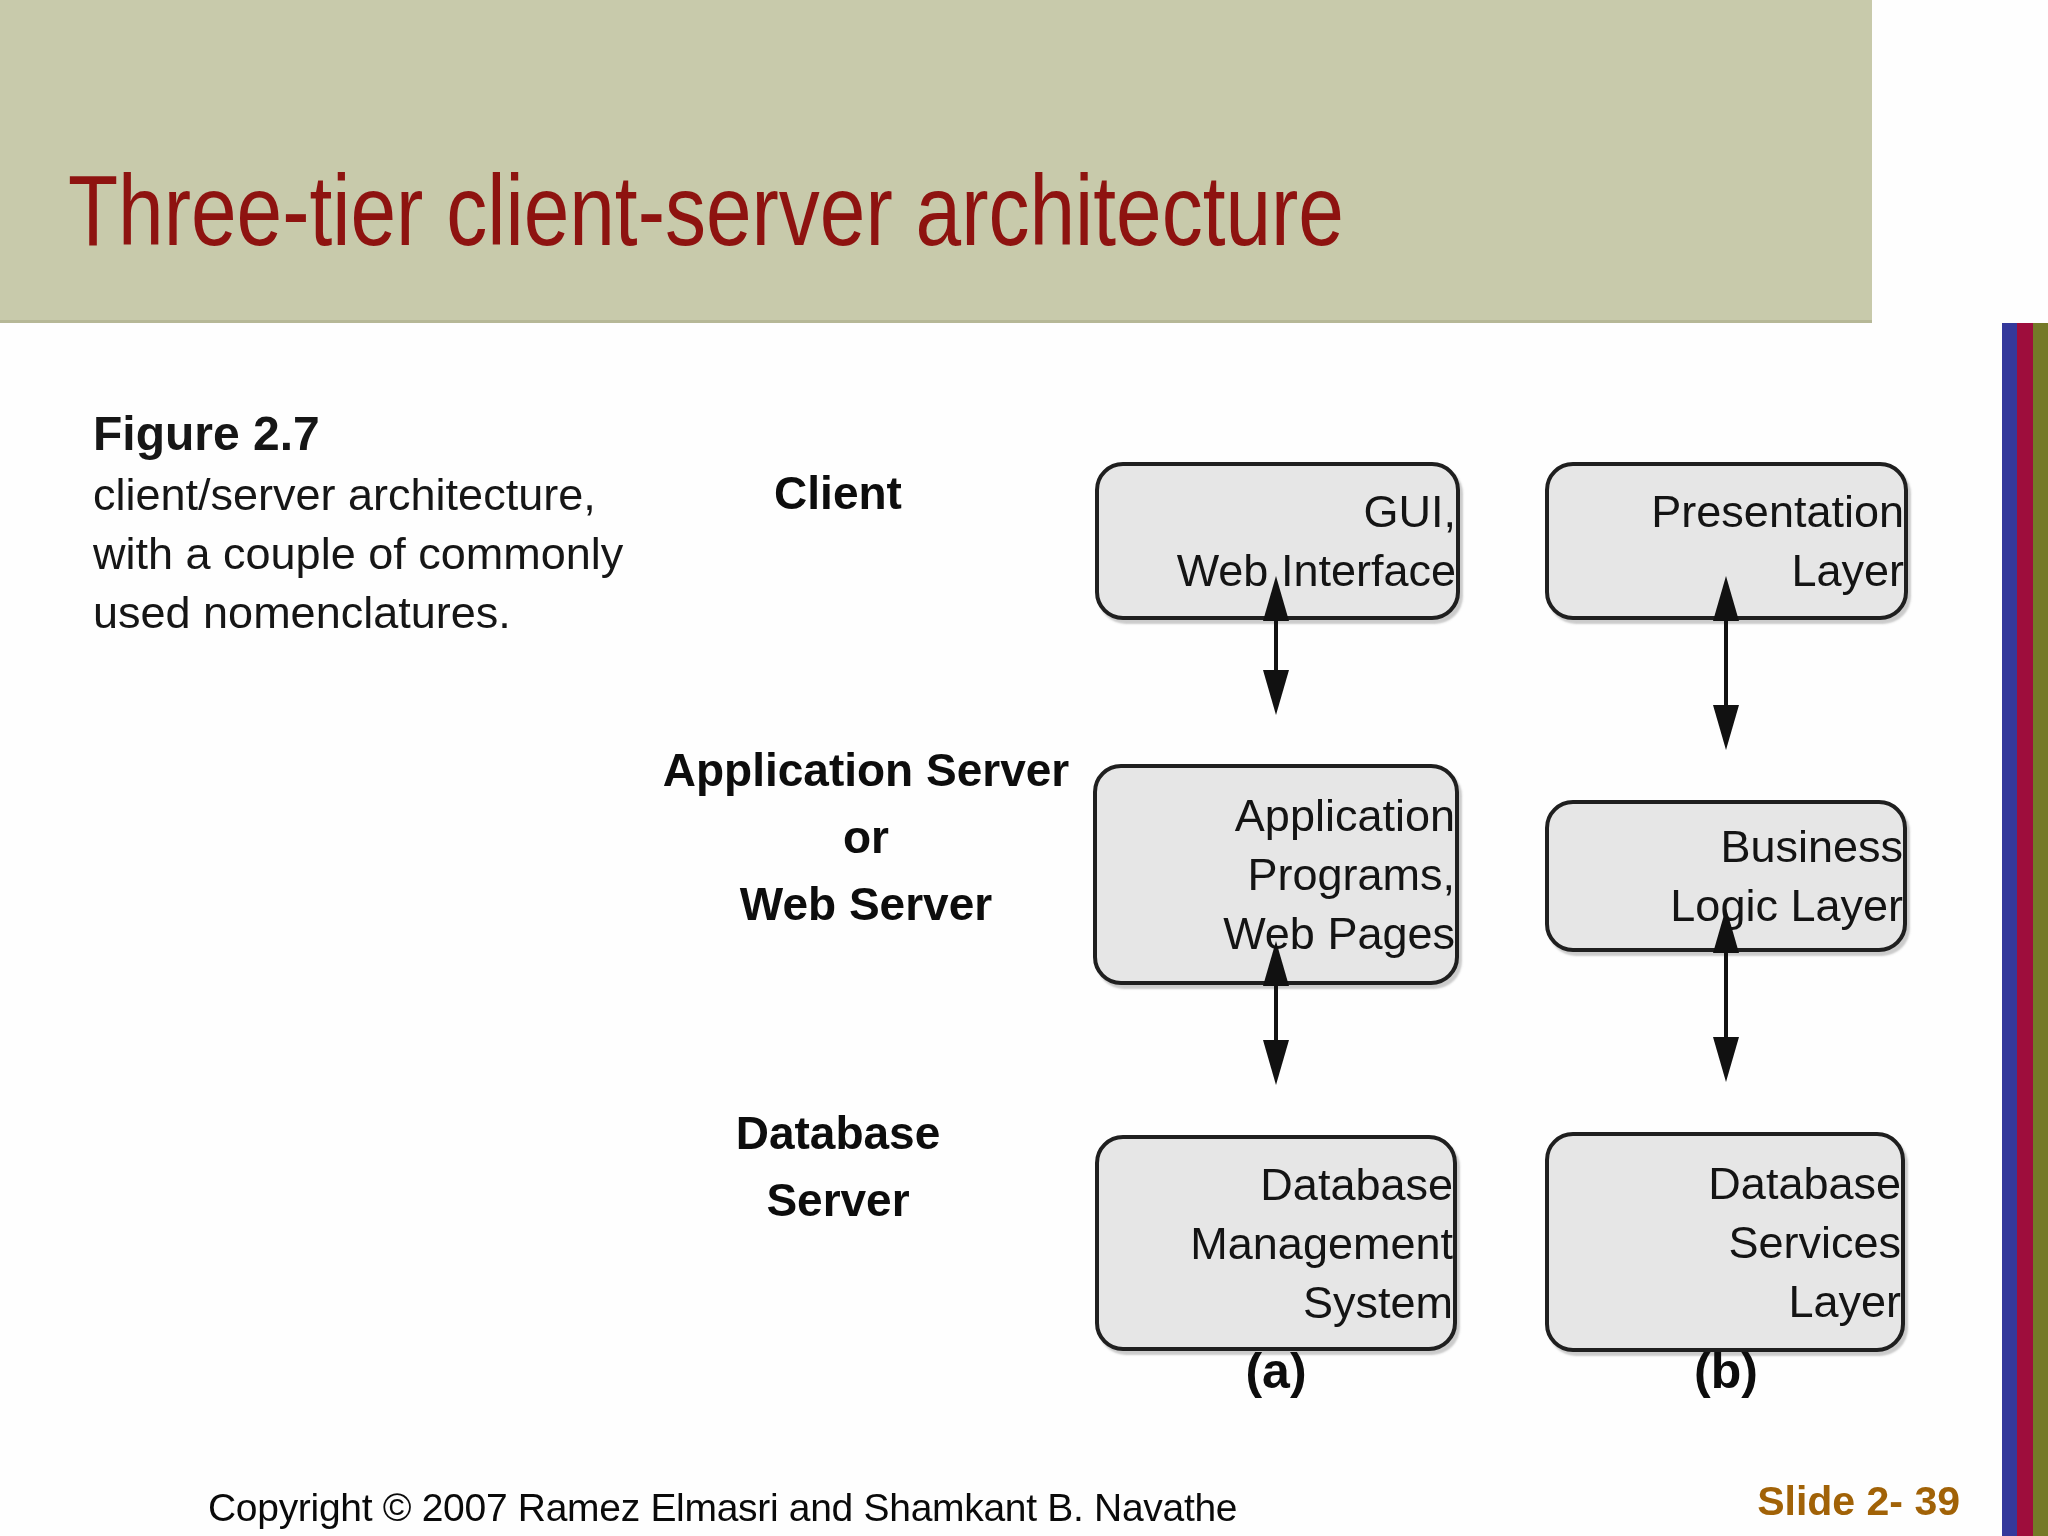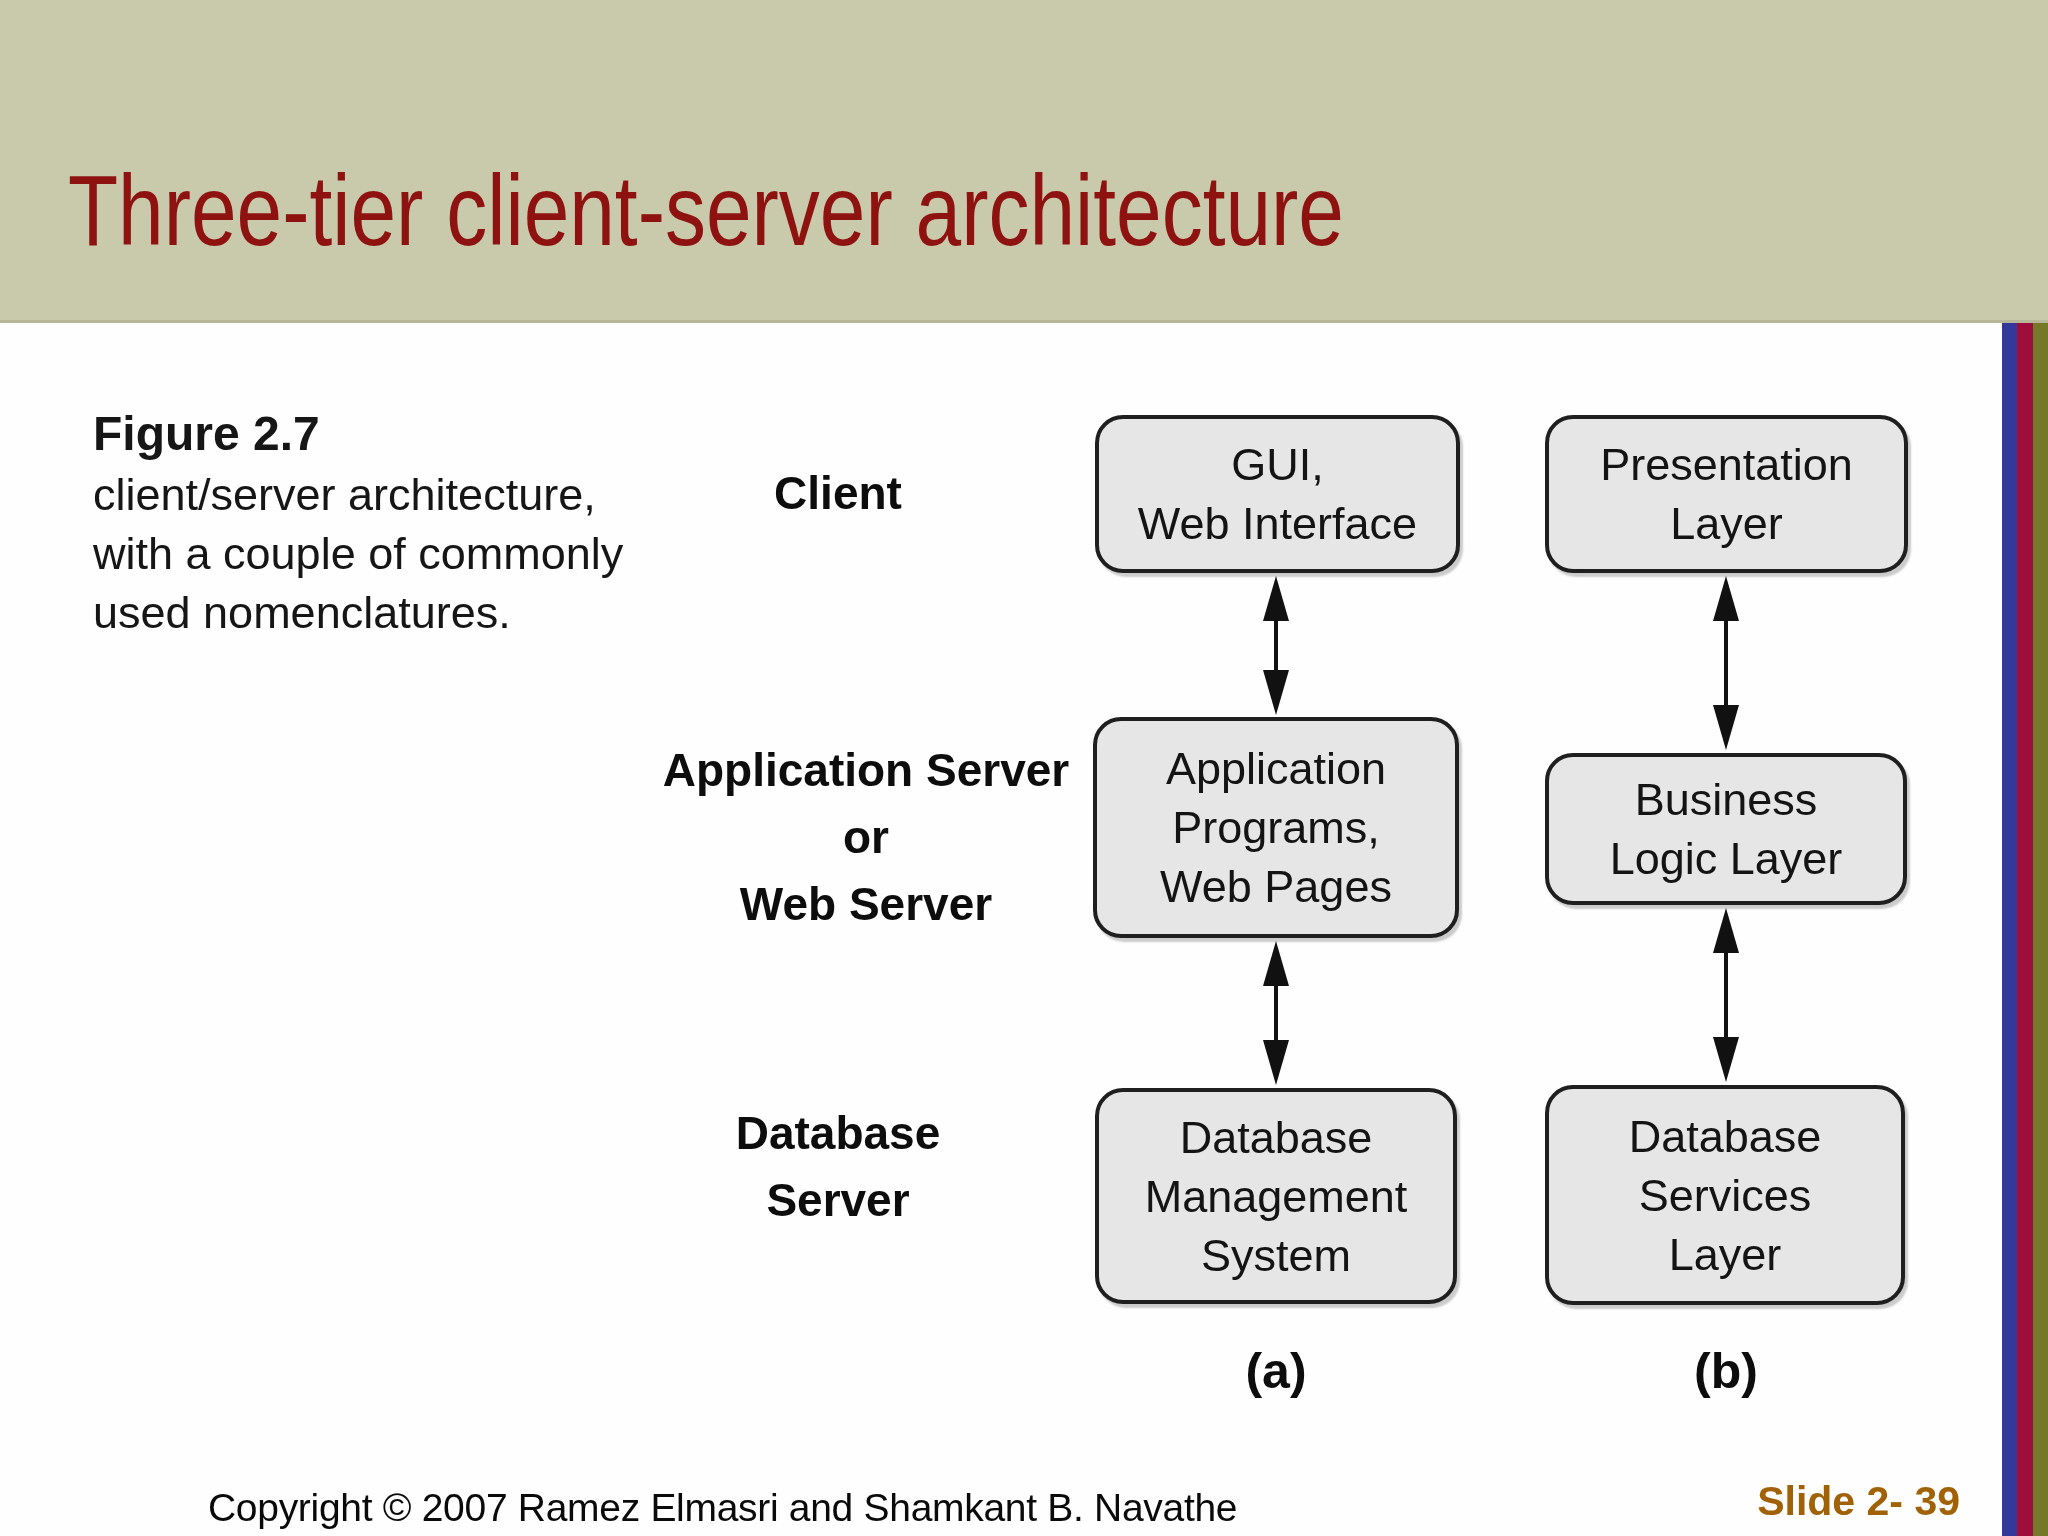--- a/index.html
+++ b/index.html
@@ -6,23 +6,24 @@
   .slide{
     position:relative;
     width:2048px;height:1536px;
     background:#fefefe;
     overflow:hidden;
     font-family:"Liberation Sans", sans-serif;
     color:#111;
   }
   
   .header-band{
-    position:absolute;left:0;top:0;width:2048px;height:320px;
+    position:absolute;left:0;top:0;width:1860px;height:320px;
     background:#c8caab;
     border-bottom:3px solid #b6b897;
+    padding-left:12px;
   }
   .slide-title{
     position:absolute;left:68px;top:158px;
     font-size:100px;font-weight:400;line-height:1.05;
     color:#8e1310;
     white-space:nowrap;
     transform:scaleX(0.82);transform-origin:left center;
   }
   
   .stripe{position:absolute;top:323px;height:1213px;}
@@ -39,22 +40,22 @@
   .row-label.client{left:688px;top:460px;width:300px;}
   .row-label.middle{left:636px;top:737px;width:460px;}
   .row-label.database{left:688px;top:1100px;width:300px;}
   
   .dbox{
     position:absolute;
     background:#e6e6e6;
     border:4px solid #1f1f1f;
     border-radius:28px;
     box-shadow:3px 4px 2px rgba(110,110,110,0.35);
-    display:flex;flex-direction:column;justify-content:center;align-items:center;
-    text-align:center;color:#141414;
+    display:flex;flex-direction:column;justify-content:center;align-items:flex-end;
+    text-align:center;color:#141414;margin-top:47px;
   }
   .dbox span{display:block;font-size:45px;line-height:59px;}
   .box-a1{left:1095px;top:415px;width:357px;height:150px;}
   .box-a2{left:1093px;top:717px;width:358px;height:213px;}
   .box-a3{left:1095px;top:1088px;width:354px;height:208px;}
   .box-b1{left:1545px;top:415px;width:355px;height:150px;}
   .box-b2{left:1545px;top:753px;width:354px;height:144px;}
   .box-b3{left:1545px;top:1085px;width:352px;height:212px;}
   
   .arrow{position:absolute;}

